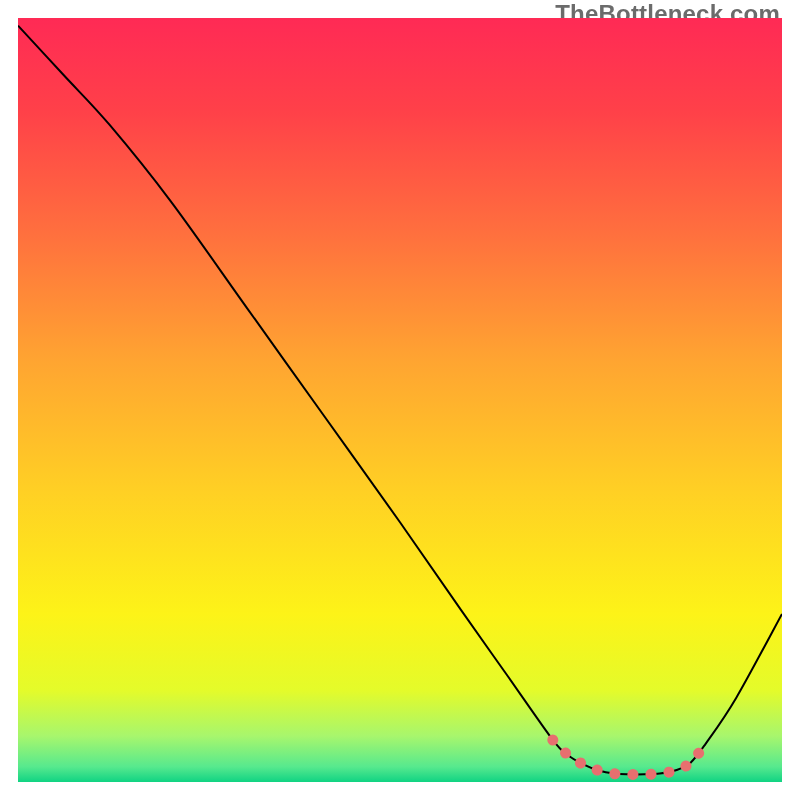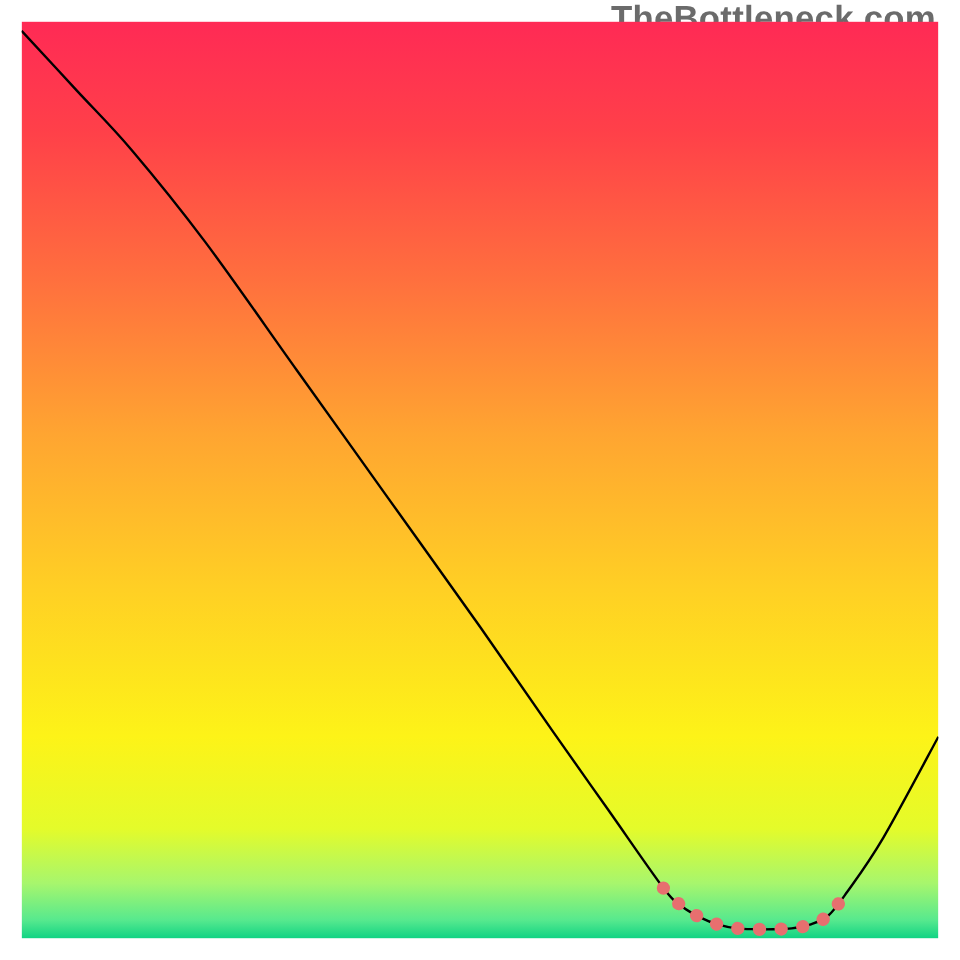--- a/index.html
+++ b/index.html
@@ -21,21 +21,21 @@
     left: 18px;
     top: 18px;
     width: 764px;
     height: 764px;
     box-sizing: border-box;
   }
   .watermark {
     position: absolute;
     top: 0px;
     right: 20px;
-    font-size: 29px;
+    font-size: 24px;
     font-weight: 600;
     color: #6b6b6b;
     letter-spacing: 0.2px;
   }
   svg { display: block; }
 </style>
 </head>
 <body>
 
 <div class="chart-wrap">

